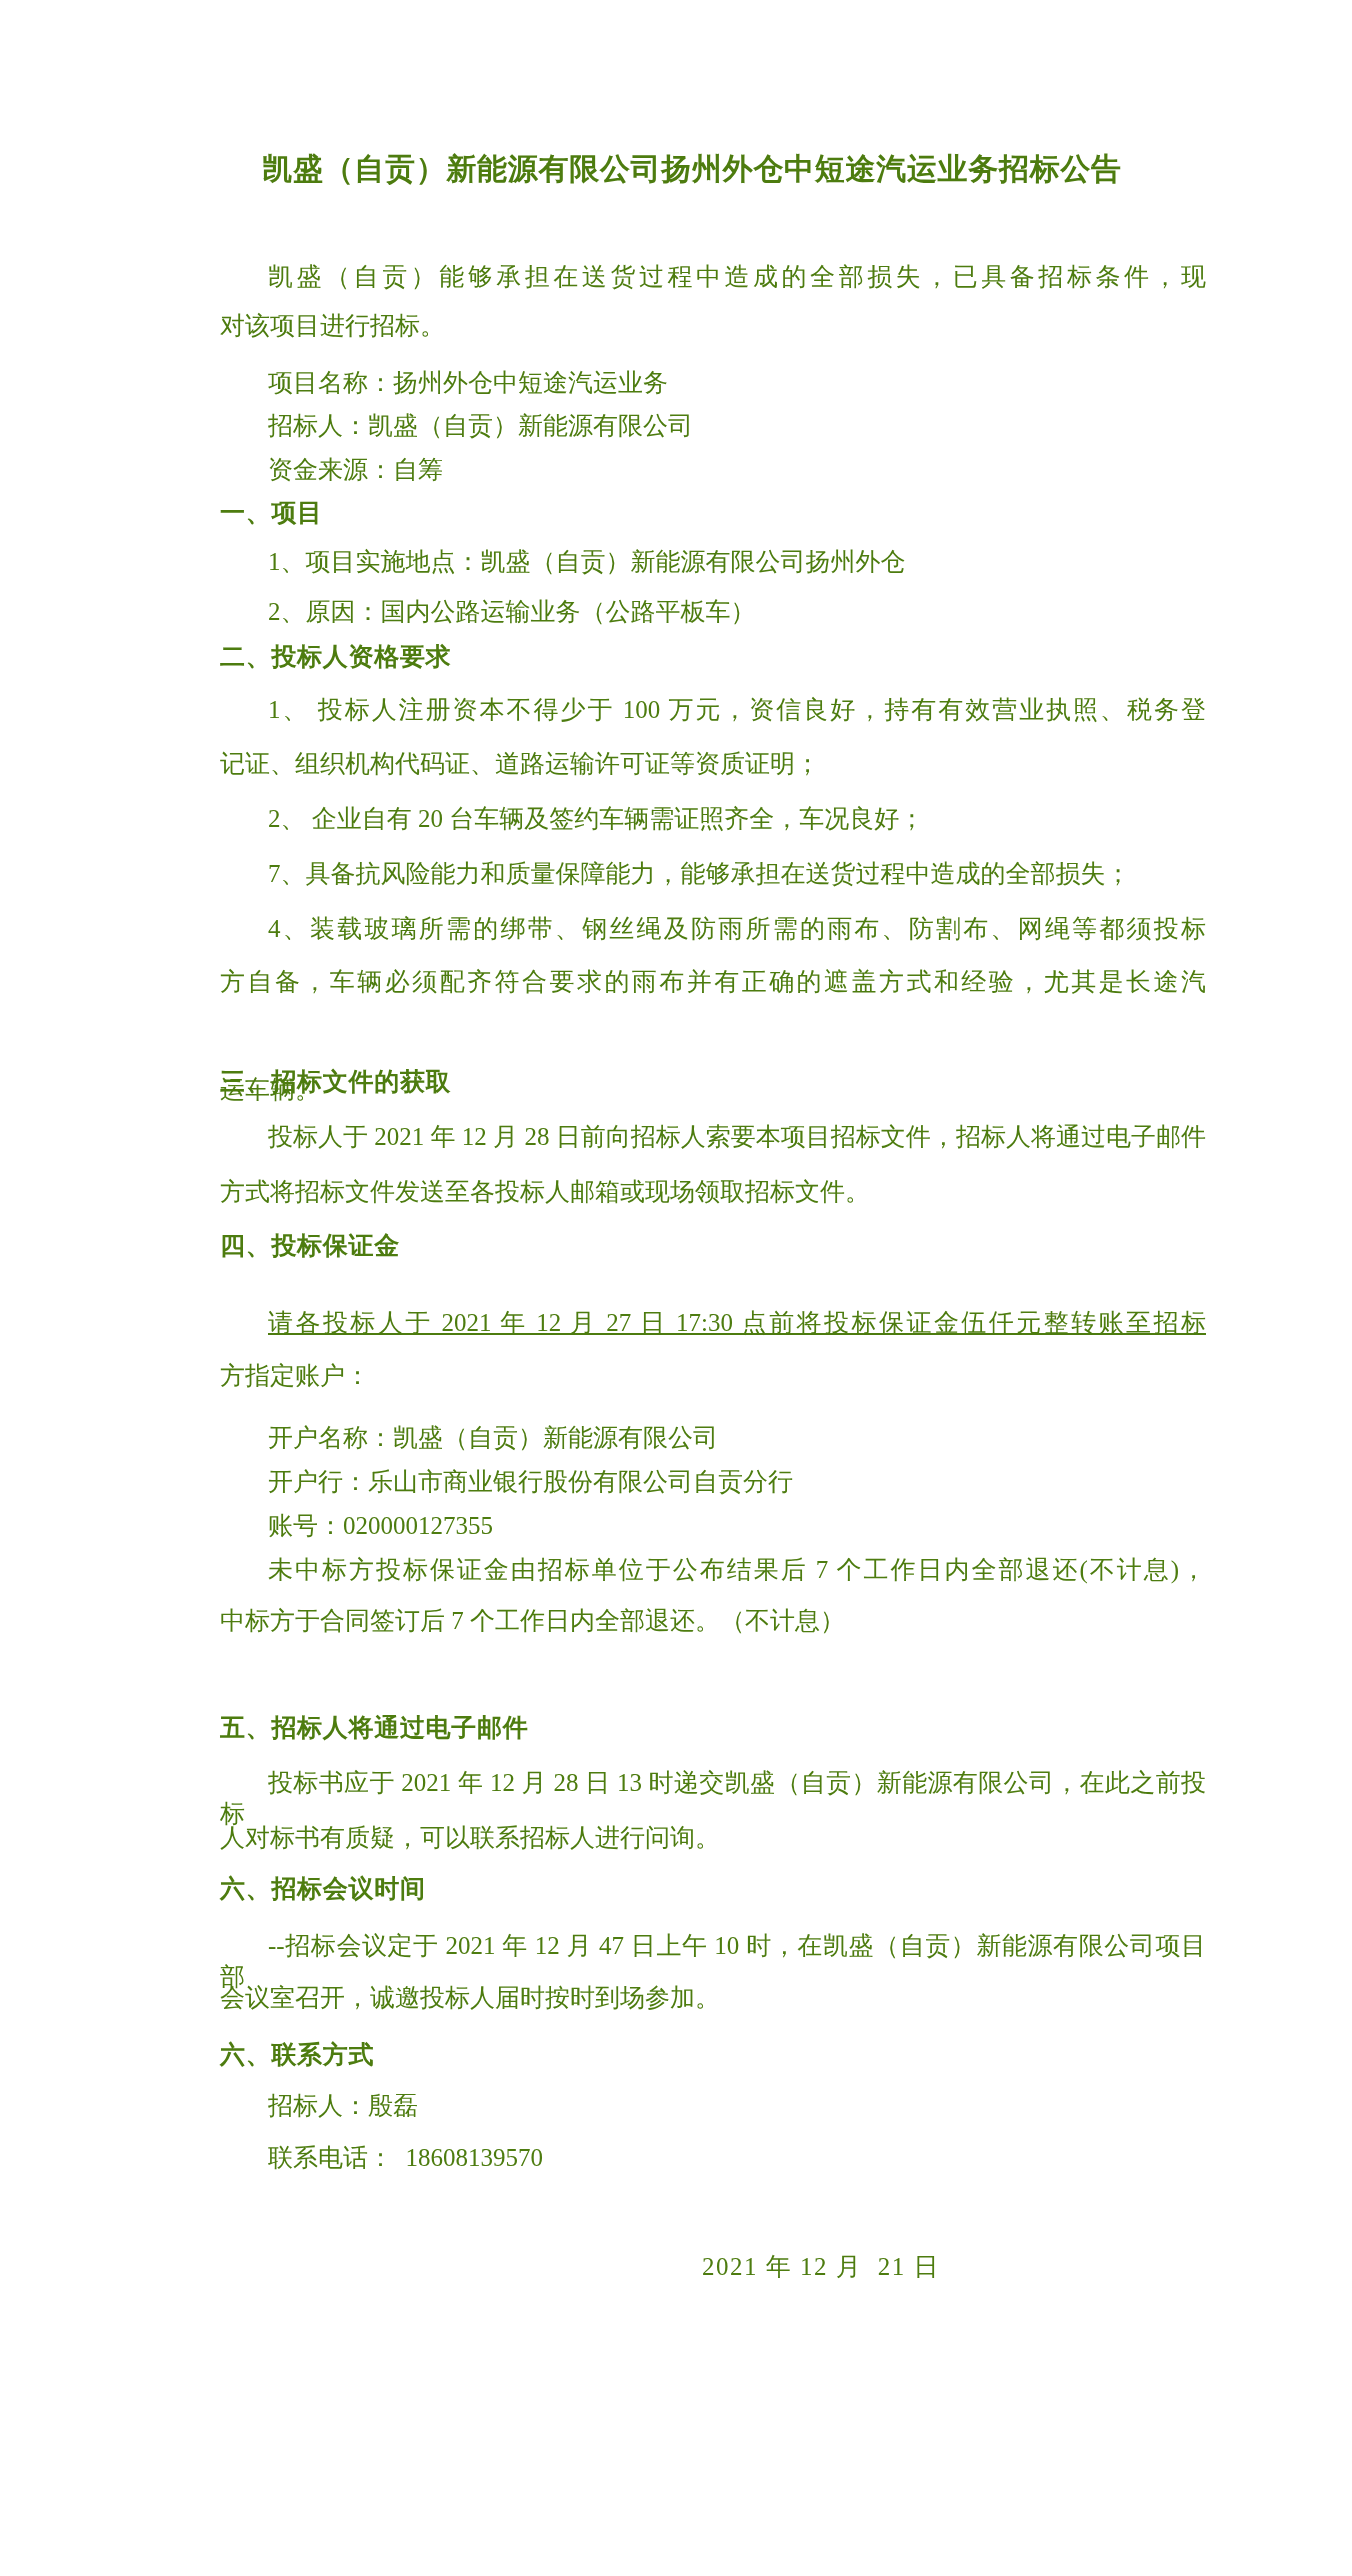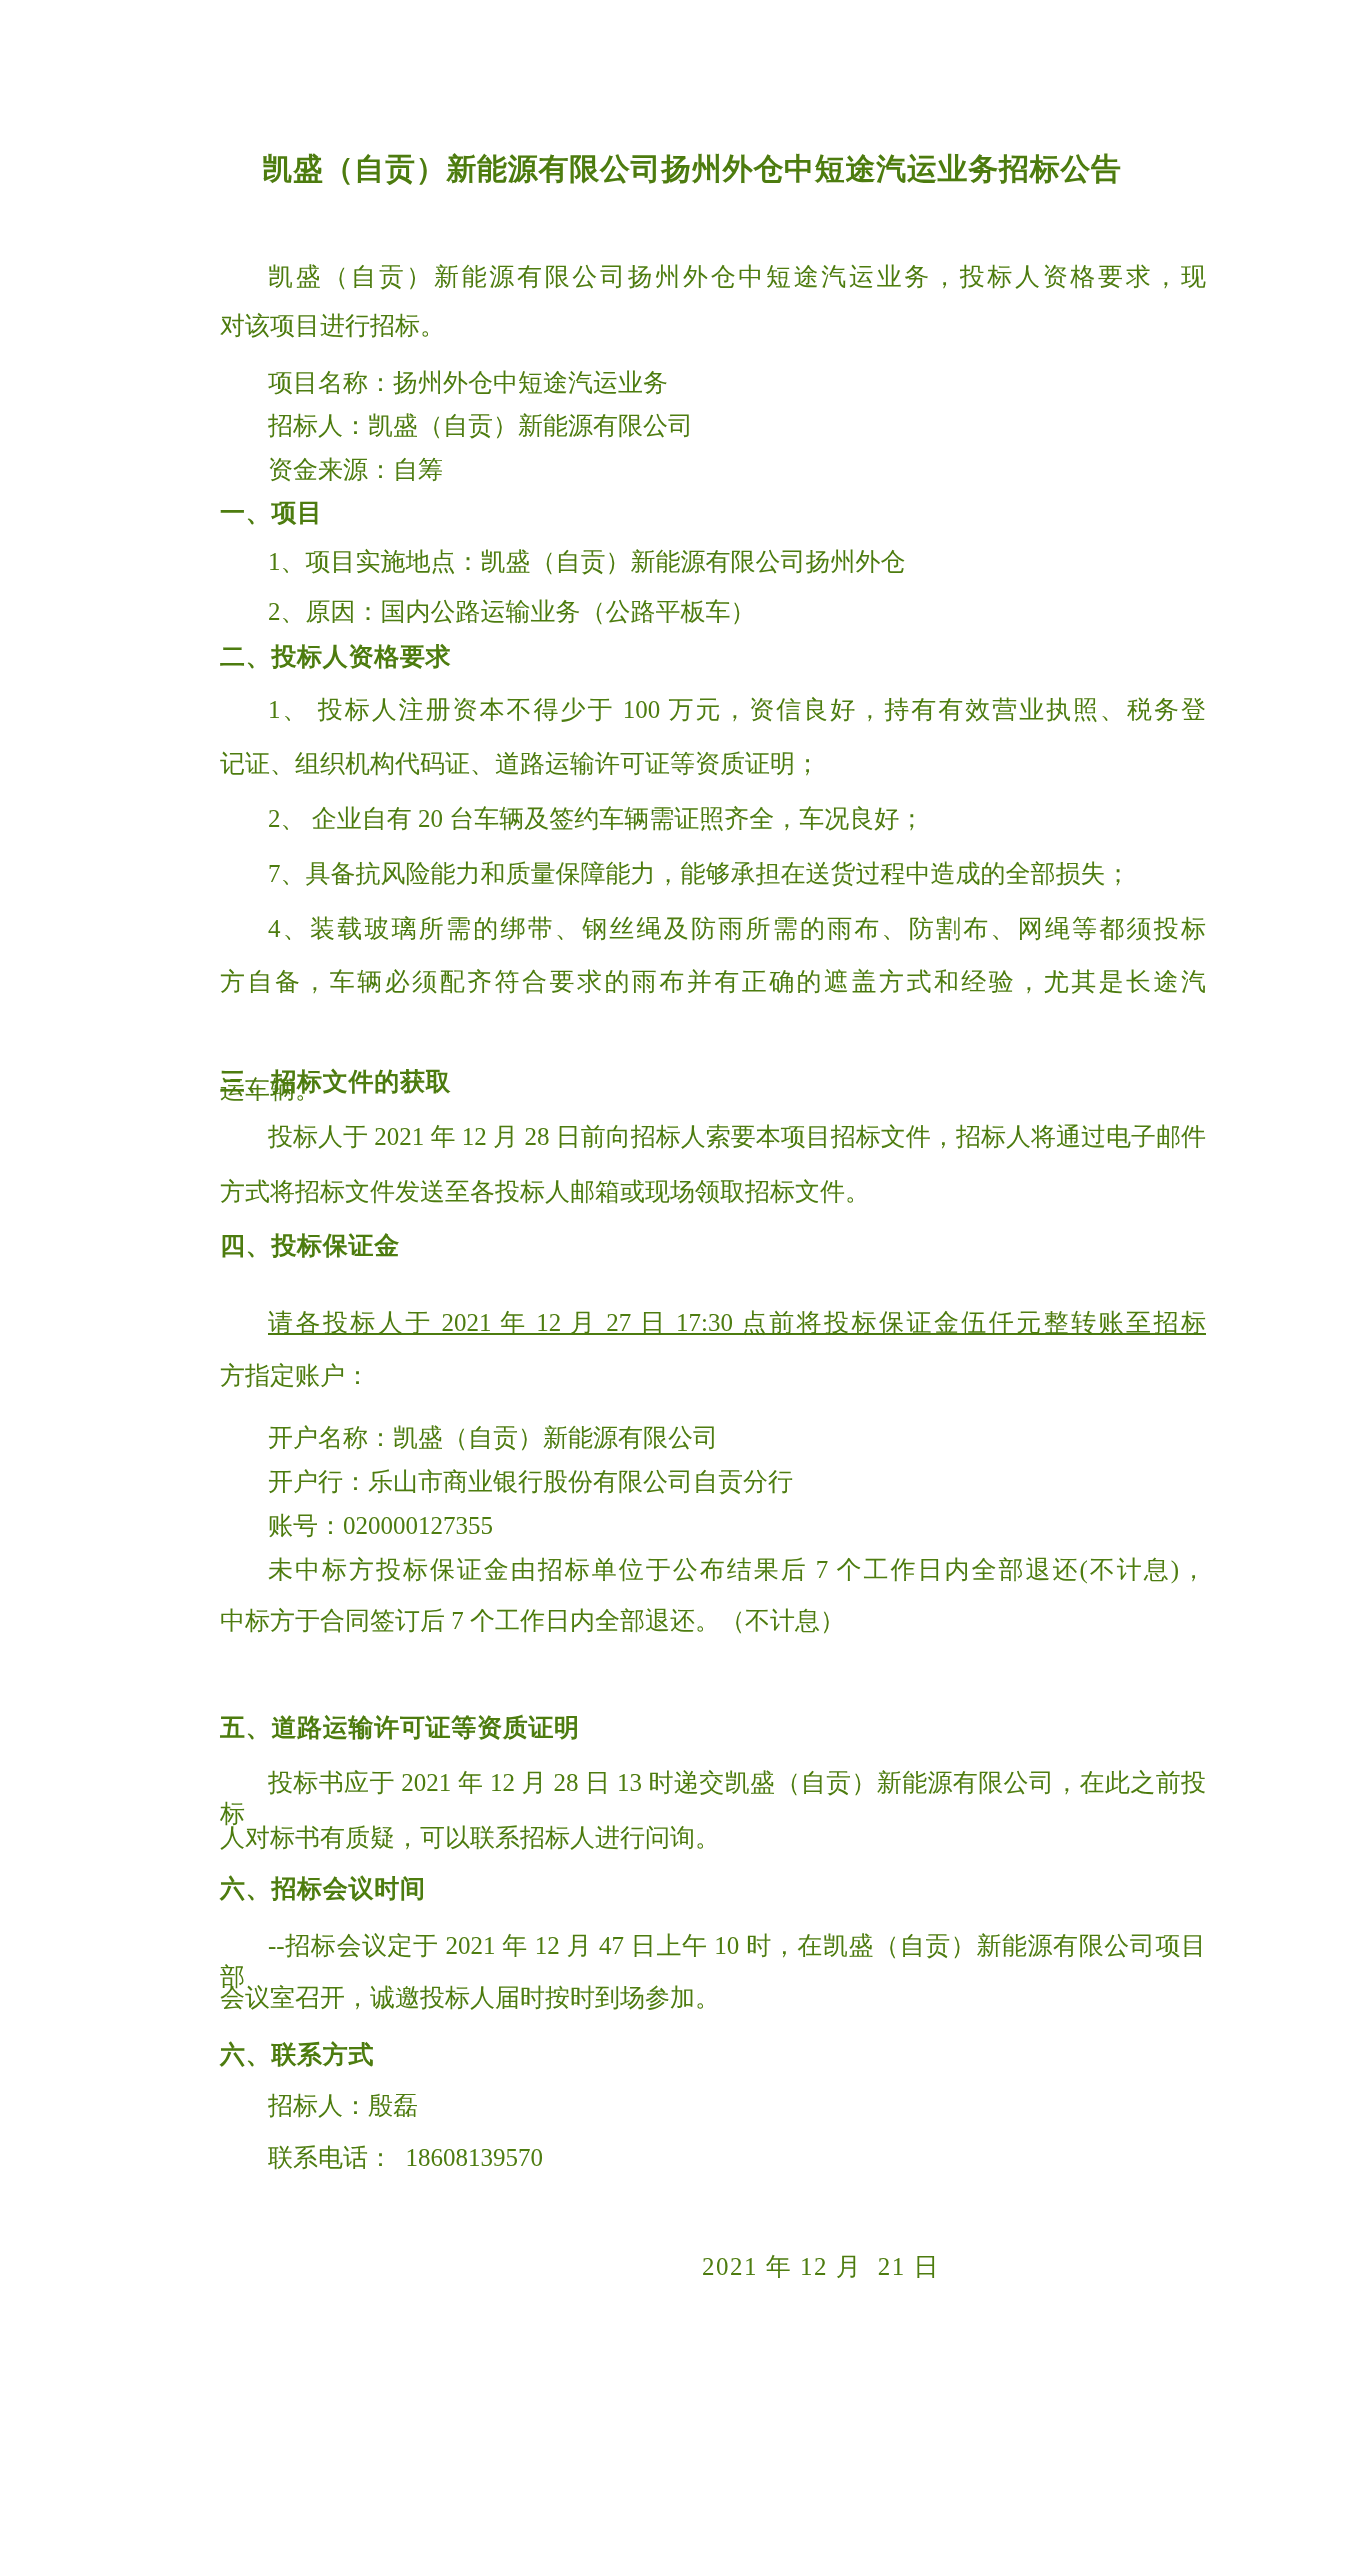--- a/index.html
+++ b/index.html
@@ -61,21 +61,21 @@
     left: 686px;
     letter-spacing: 1.5px;
   }
 </style>
 </head>
 <body>
 
 <div class="page">
   <div id="lines">
       <div class="line title" style="top: 150px;">凯盛（自贡）新能源有限公司扬州外仓中短途汽运业务招标公告</div>
-      <div class="line just-indent" style="top: 261px;">凯盛（自贡）新能源有限公司扬州外仓中短途汽运业务，投标人资格要求，现</div>
+      <div class="line just-indent" style="top: 261px;">凯盛（自贡）能够承担在送货过程中造成的全部损失，已具备招标条件，现</div>
       <div class="line body" style="top: 310px;">对该项目进行招标。</div>
       <div class="line body-indent" style="top: 367px;">项目名称：扬州外仓中短途汽运业务</div>
       <div class="line body-indent" style="top: 410px;">招标人：凯盛（自贡）新能源有限公司</div>
       <div class="line body-indent" style="top: 454px;">资金来源：自筹</div>
       <div class="line heading" style="top: 497px;">一、项目</div>
       <div class="line body-indent" style="top: 546px;">1、项目实施地点：凯盛（自贡）新能源有限公司扬州外仓</div>
       <div class="line body-indent" style="top: 596px;">2、原因：国内公路运输业务（公路平板车）</div>
       <div class="line heading" style="top: 641px;">二、投标人资格要求</div>
       <div class="line just-indent" style="top: 694px;">1、 投标人注册资本不得少于 100 万元，资信良好，持有有效营业执照、税务登</div>
       <div class="line body" style="top: 748px;">记证、组织机构代码证、道路运输许可证等资质证明；</div>
@@ -88,21 +88,21 @@
       <div class="line just-indent" style="top: 1121px;">投标人于 2021 年 12 月 28 日前向招标人索要本项目招标文件，招标人将通过电子邮件</div>
       <div class="line body" style="top: 1176px;">方式将招标文件发送至各投标人邮箱或现场领取招标文件。</div>
       <div class="line heading" style="top: 1230px;">四、投标保证金</div>
       <div class="line just-indent" style="top: 1307px; text-decoration: underline;">请各投标人于 2021 年 12 月 27 日 17:30 点前将投标保证金伍仟元整转账至招标</div>
       <div class="line body" style="top: 1360px;">方指定账户：</div>
       <div class="line body-indent" style="top: 1422px;">开户名称：凯盛（自贡）新能源有限公司</div>
       <div class="line body-indent" style="top: 1466px;">开户行：乐山市商业银行股份有限公司自贡分行</div>
       <div class="line body-indent" style="top: 1510px;">账号：020000127355</div>
       <div class="line just-indent" style="top: 1554px;">未中标方投标保证金由招标单位于公布结果后 7 个工作日内全部退还(不计息)，</div>
       <div class="line body" style="top: 1605px;">中标方于合同签订后 7 个工作日内全部退还。（不计息）</div>
-      <div class="line heading" style="top: 1712px;">五、道路运输许可证等资质证明</div>
+      <div class="line heading" style="top: 1712px;">五、招标人将通过电子邮件</div>
       <div class="line just-indent" style="top: 1767px;">投标书应于 2021 年 12 月 28 日 13 时递交凯盛（自贡）新能源有限公司，在此之前投标</div>
       <div class="line body" style="top: 1822px;">人对标书有质疑，可以联系招标人进行问询。</div>
       <div class="line heading" style="top: 1873px;">六、招标会议时间</div>
       <div class="line just-indent" style="top: 1930px;">--招标会议定于 2021 年 12 月 47 日上午 10 时，在凯盛（自贡）新能源有限公司项目部</div>
       <div class="line body" style="top: 1982px;">会议室召开，诚邀投标人届时按时到场参加。</div>
       <div class="line heading" style="top: 2039px;">六、联系方式</div>
       <div class="line body-indent" style="top: 2090px;">招标人：殷磊</div>
       <div class="line body-indent" style="top: 2142px;">联系电话：  18608139570</div>
       <div class="line date" style="top: 2251px;">2021 年 12 月  21 日</div>
     </div>

